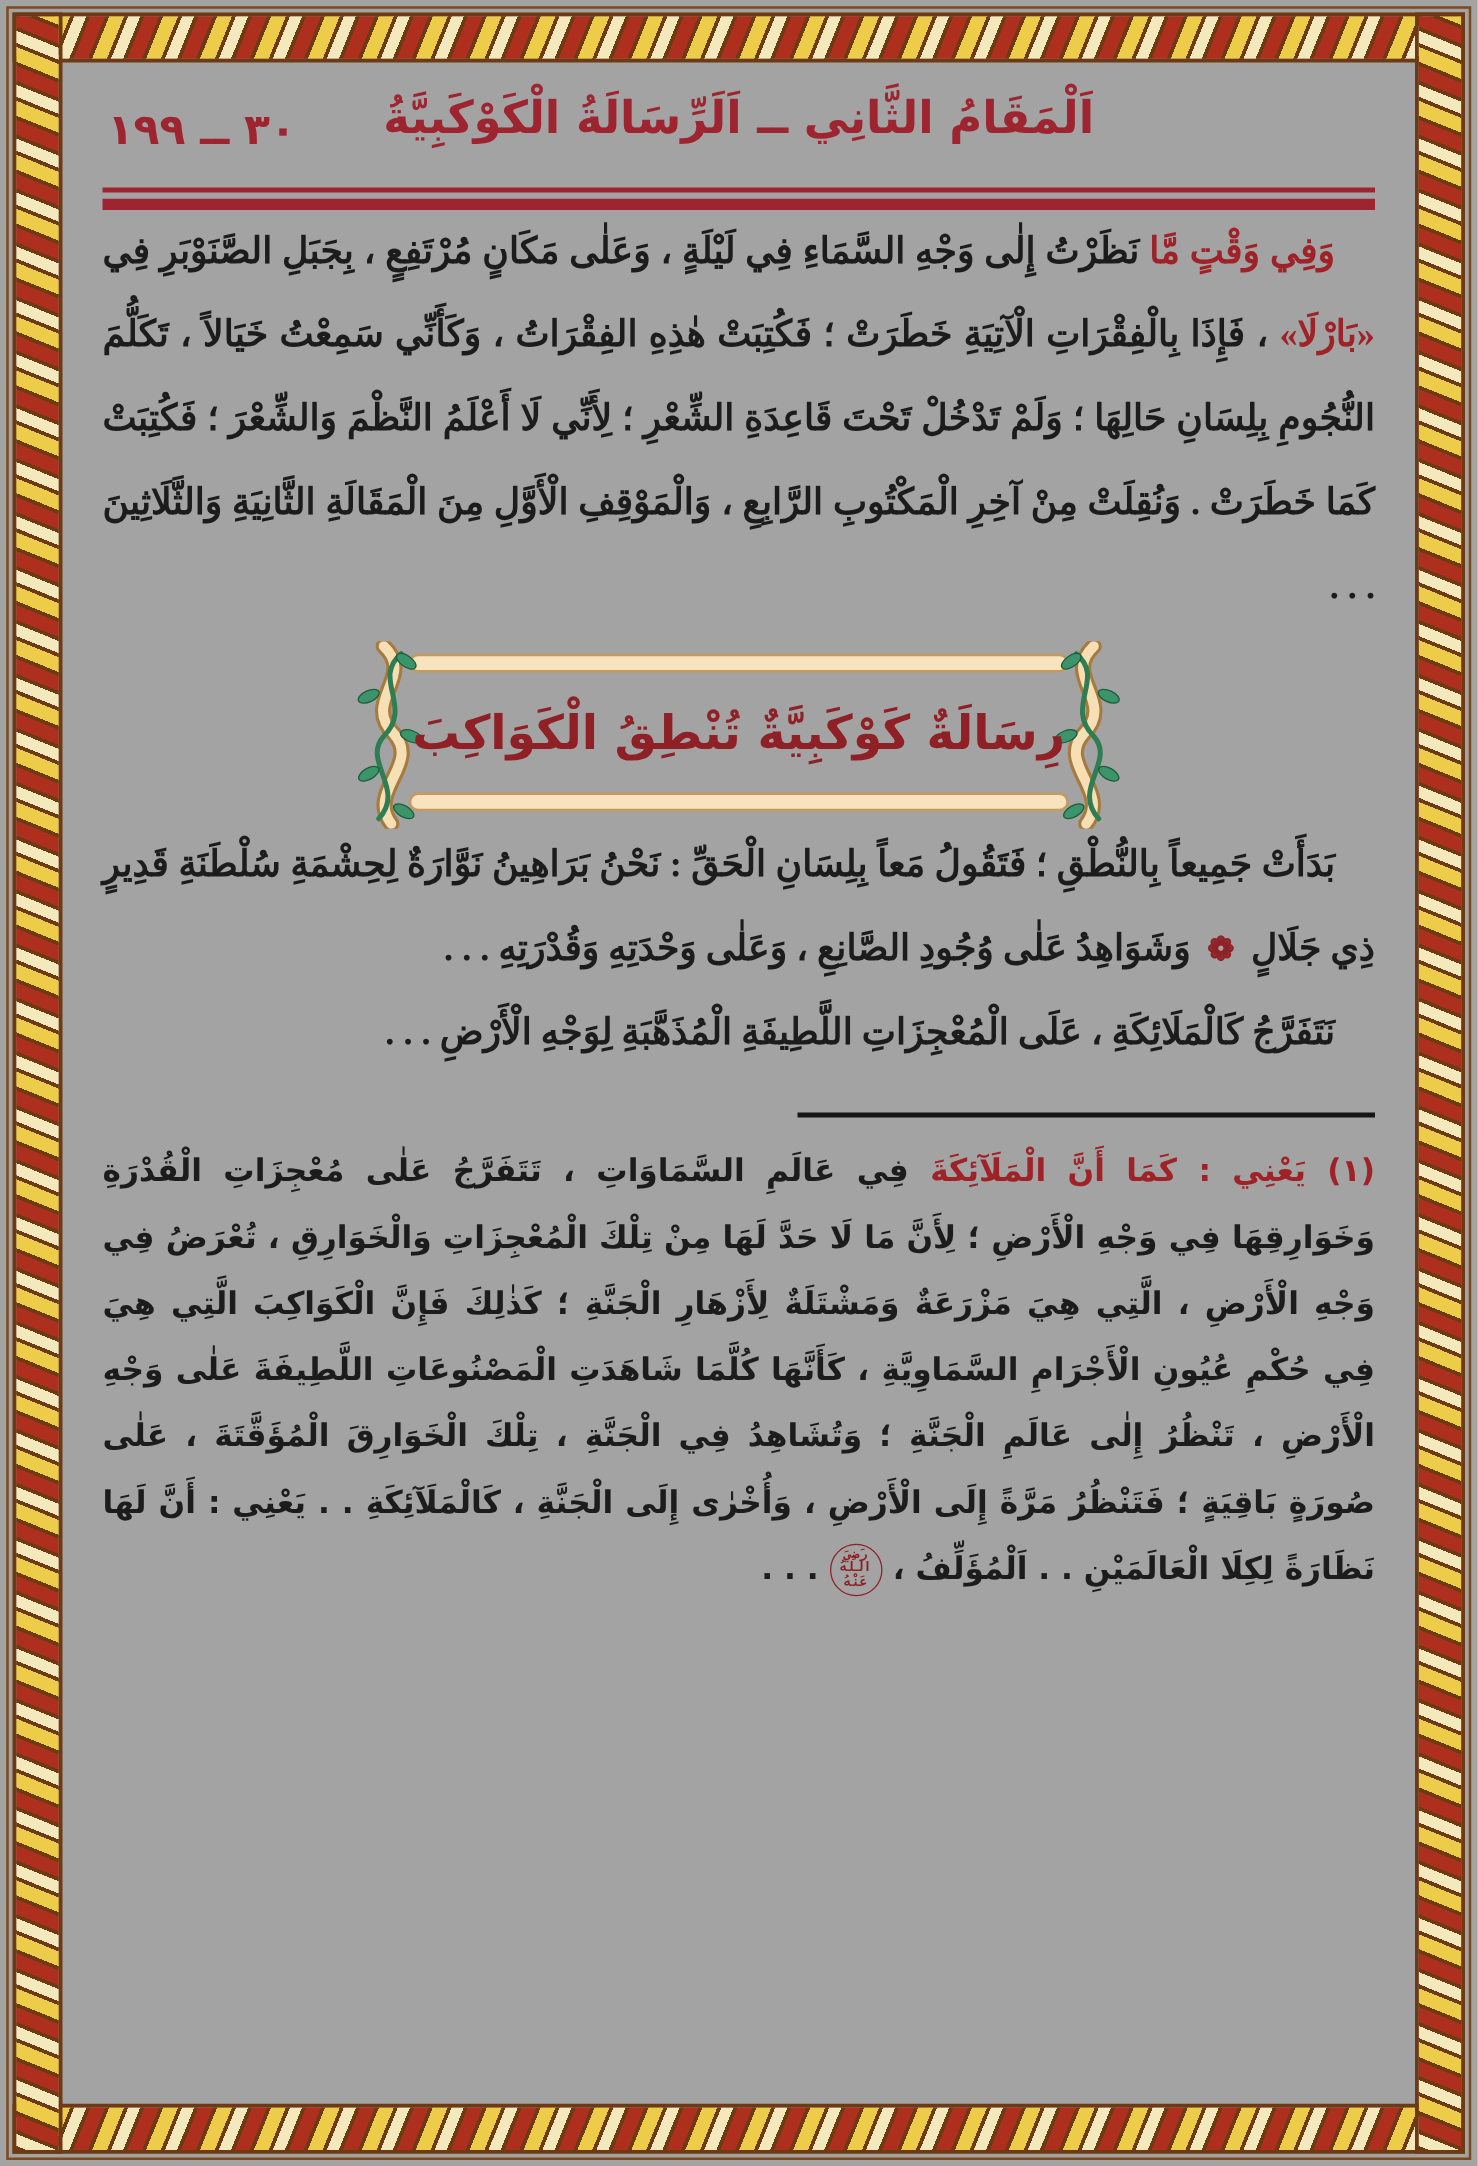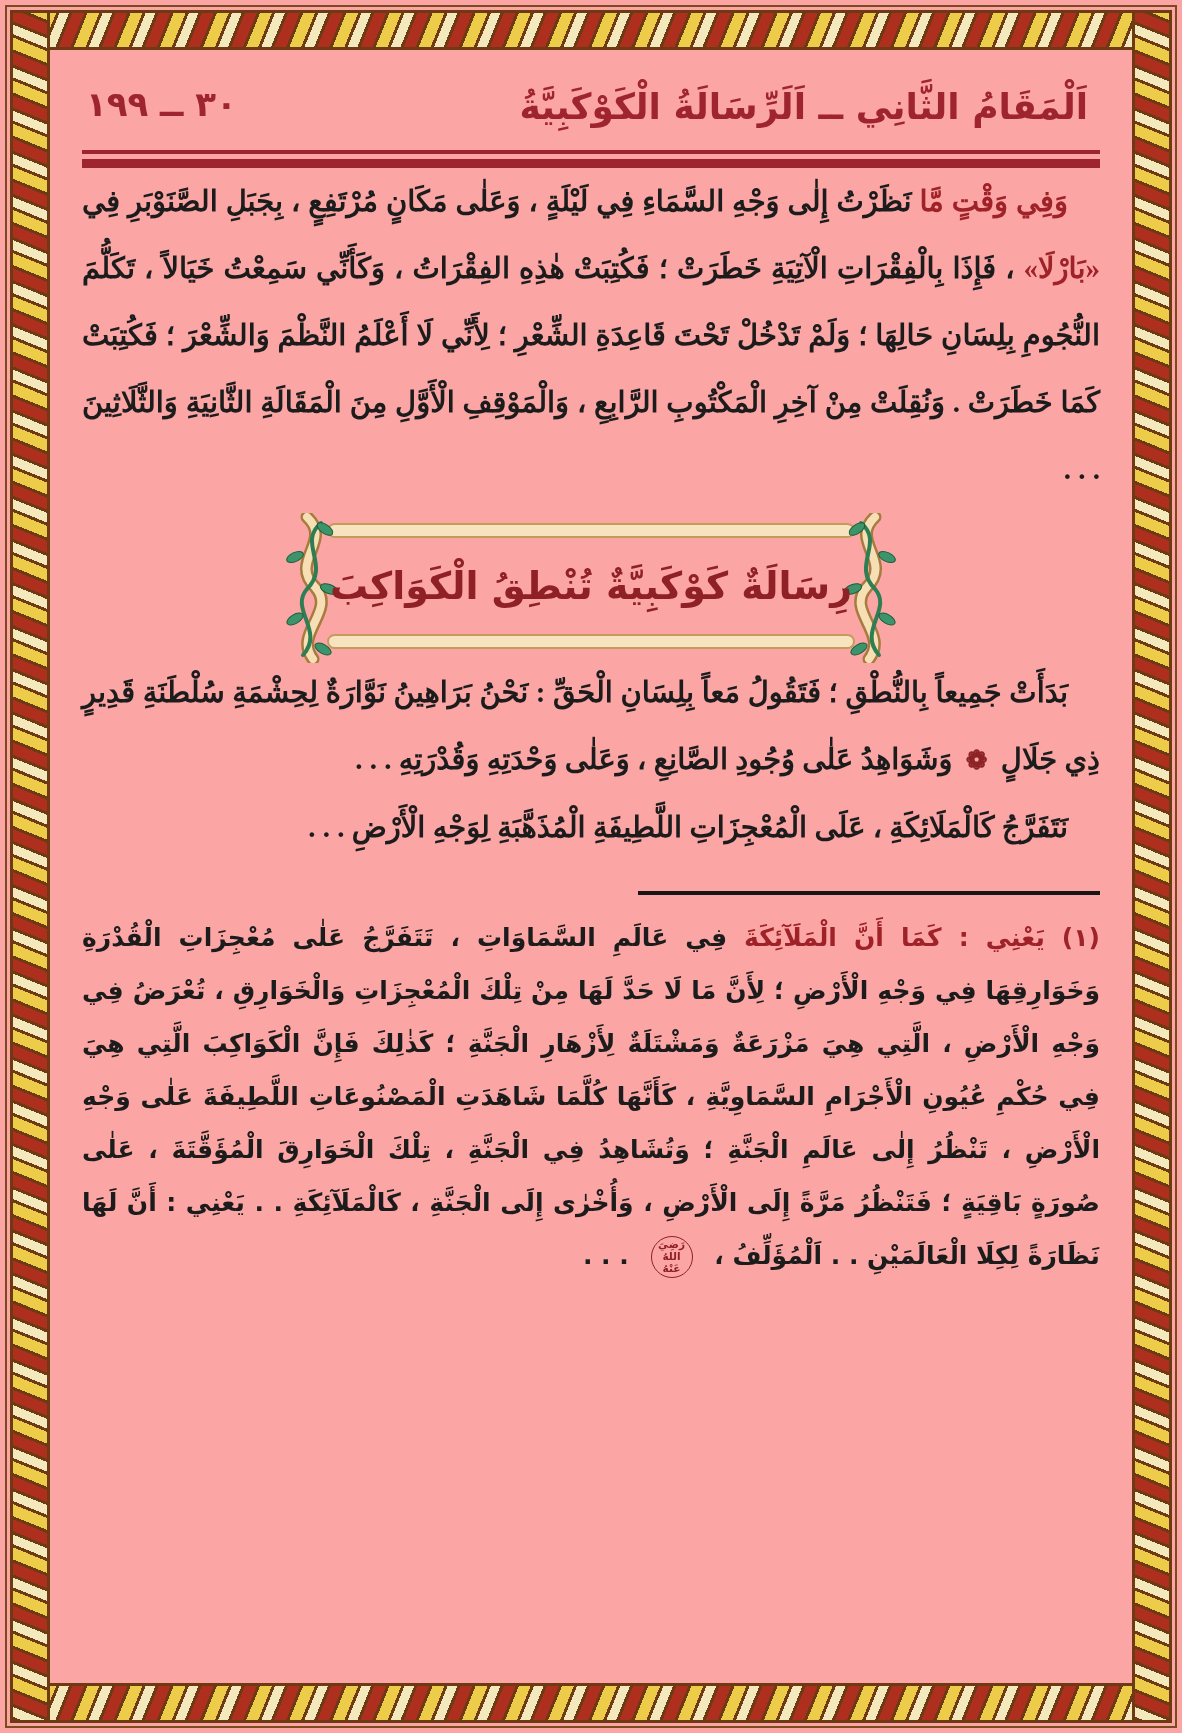--- a/index.html
+++ b/index.html
@@ -2,21 +2,21 @@
 <html lang="ar" dir="rtl"><head>
 <meta charset="utf-8">
 <style>
   html,body{margin:0;padding:0;}
   body{
     width:1182px;height:1733px;
     background:#f7f6ef;
     font-family:"DejaVu Sans",sans-serif;
     overflow:hidden;
   }
-  .page{position:relative;width:1182px;height:1733px;background:#fca5a5;}
+  .page{position:relative;width:1182px;height:1733px;background:#a3a3a3;}
 
   
   .outer-line{position:absolute;inset:5px;border:2px solid #7b4a1e;pointer-events:none;}
   .band{position:absolute;border:3px solid #6e3a14;box-sizing:border-box;}
   .band-h{
     background:repeating-linear-gradient(112deg,
       #6e3a14 0 3px,#f3e9bd 3px 12px,
       #6e3a14 12px 15px,#ae2f1e 15px 26px,
       #6e3a14 26px 29px,#eccc49 29px 40px);
   }
@@ -35,22 +35,22 @@
   .content{
     position:absolute;inset:50px 82px;
     direction:rtl;
   }
   .hdr{position:relative;height:72px;margin-top:24px;}
   .page-numbers{
     position:absolute;left:4px;top:10px;
     font-size:34px;font-weight:bold;color:#9e2430;letter-spacing:2px;
   }
   .title{
-    position:absolute;left:0;right:0;top:0;margin:12px;
-    text-align:right;font-size:36px;font-weight:bold;color:#9e2430;
+    position:absolute;left:0;right:0;top:0;margin:0;
+    text-align:center;font-size:36px;font-weight:bold;color:#9e2430;
   }
   .hdr-rule{margin-top:4px;}
   .rule-thin{height:4px;background:#9e2430;}
   .rule-gap{height:5px;}
   .rule-thick{height:9px;background:#9e2430;}
 
   p.body-par{
     margin:0;
     font-size:29px;font-weight:bold;line-height:67px;
     text-align:justify;text-indent:32px;
@@ -89,23 +89,23 @@
     margin:30px 0 16px auto;   
   }
   p.footnote{
     margin:0;
     font-size:25px;font-weight:bold;line-height:53px;
     text-align:justify;color:#1c1c1c;
   }
   .seal{
     display:inline-flex;align-items:center;justify-content:center;
     width:42px;height:42px;border-radius:50%;
-    vertical-align:middle;margin:0 13px;
+    vertical-align:middle;margin:0 0;
     color:#8e2026;font-size:10.5px;line-height:1.12;text-align:center;
-    border:1.5px solid #8e2026;padding:2px;box-sizing:border-box;
+    border:1.5px solid #8e2026;padding:2px;box-sizing:border-box;font-family:Liberation Mono, monospace;
   }
 </style>
 </head>
 <body>
 
 <div class="page">
 
   <div class="outer-line"></div>
   <div class="band band-h band-top"></div>
   <div class="band band-h band-bottom"></div>

